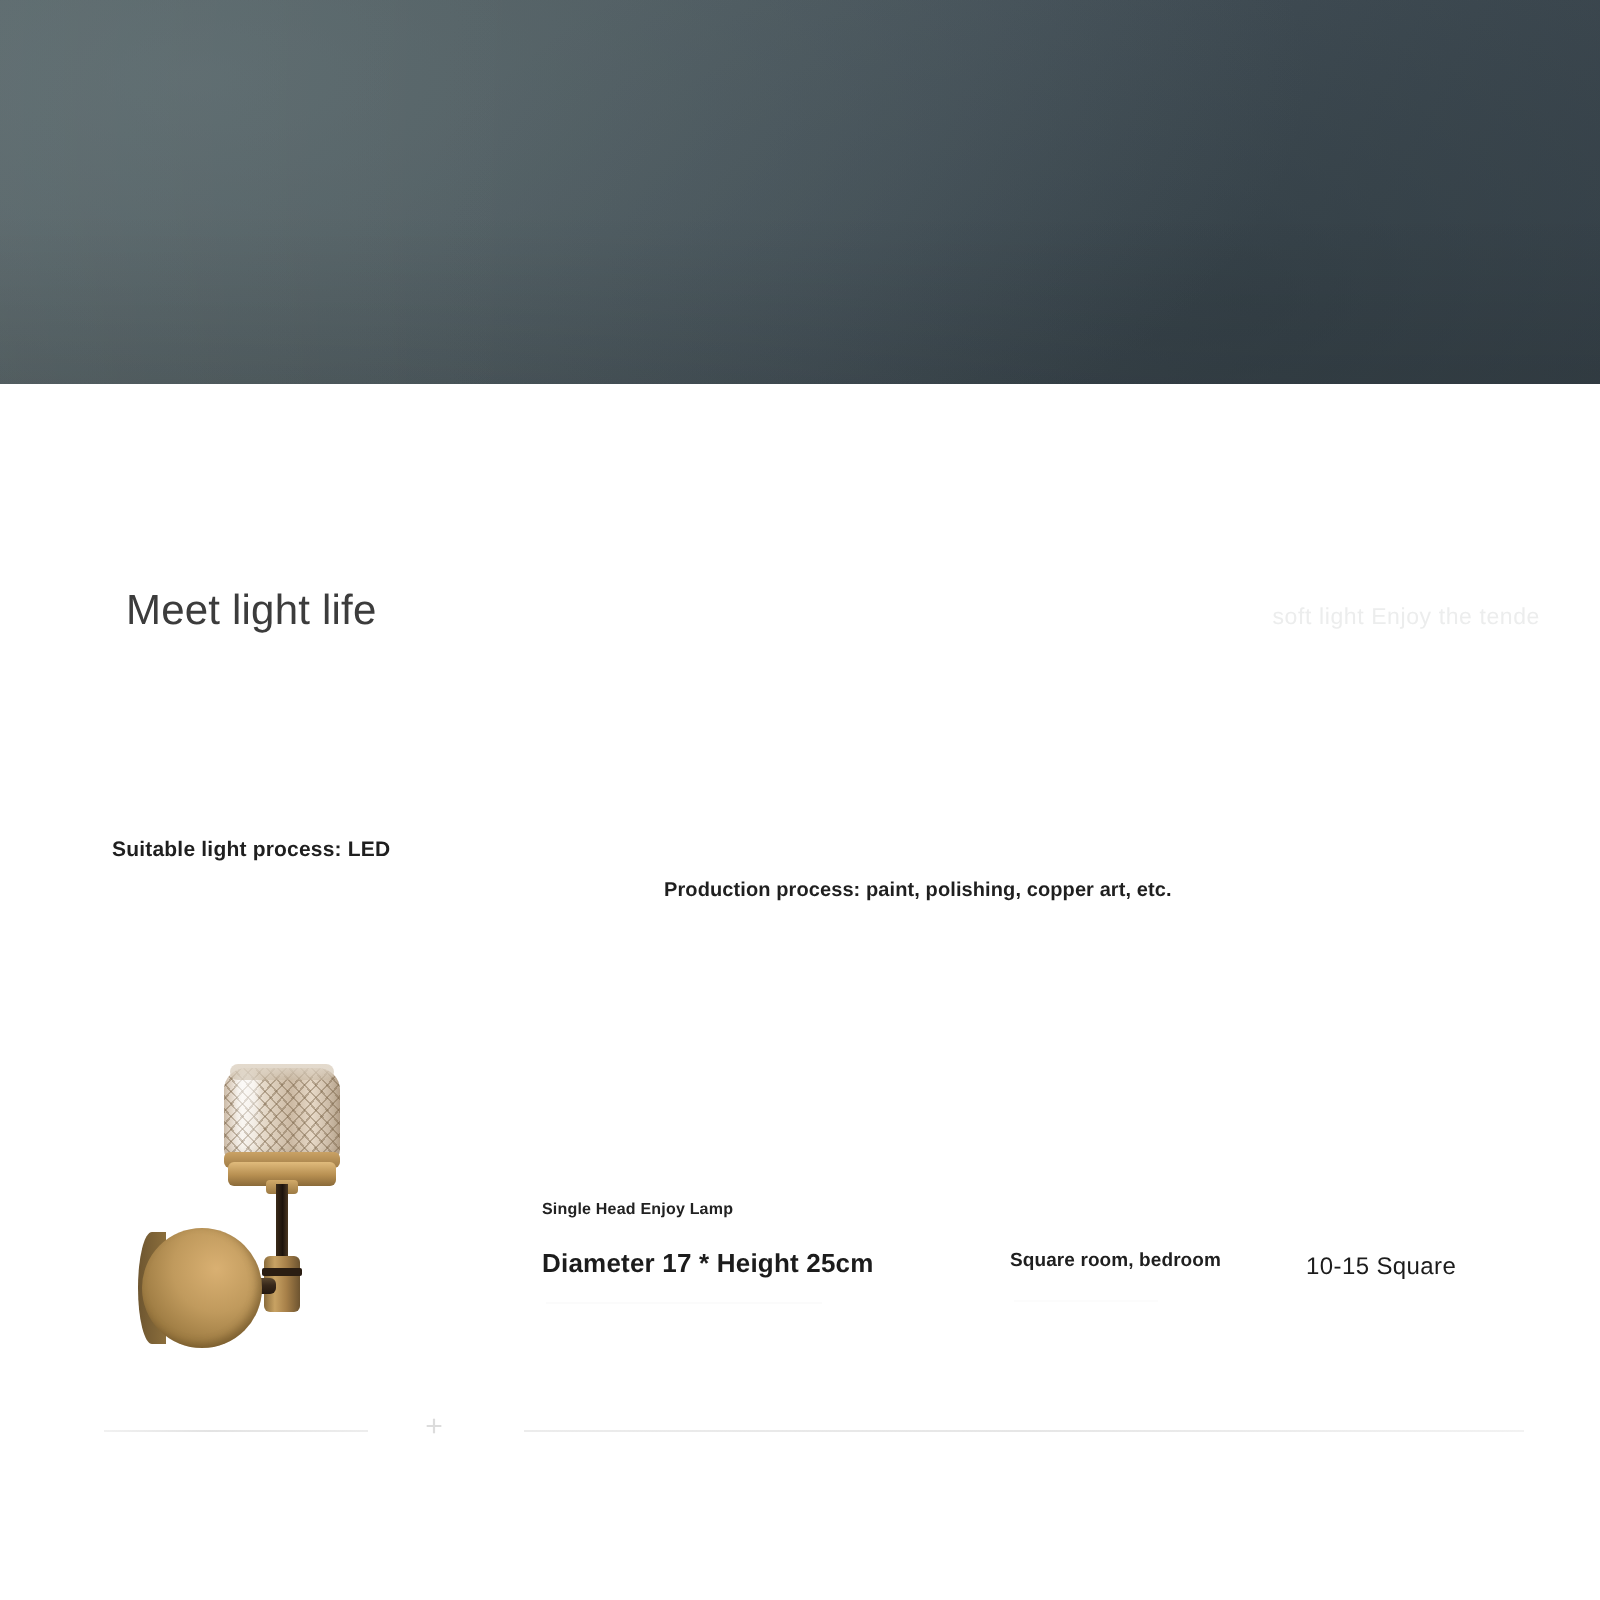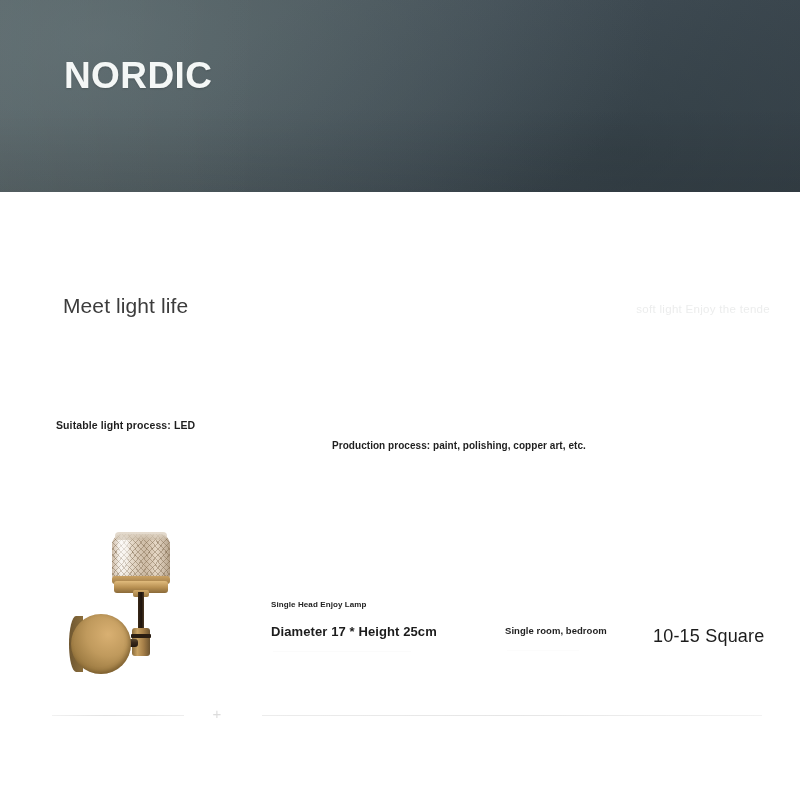--- a/index.html
+++ b/index.html
@@ -299,21 +299,21 @@
     left: 507px;
     top: 650px;
     width: 72px;
     height: 1px;
     background: #fcfcfc;
   }
   .spec-area {
     position: absolute;
     left: 653px;
     top: 626px;
-    font-size: 18px;
+    font-size: 12px;
     color: #1c1c1c;
     letter-spacing: 0.2px;
     white-space: nowrap;
     text-align: center;
   }
 
   
   .rule-left {
     position: absolute;
     left: 52px;
@@ -341,21 +341,20 @@
     width: 500px;
     height: 1px;
     background: linear-gradient(90deg, #ececec 0%, #e6e6e6 50%, #f2f2f2 100%);
   }
 </style>
 </head>
 <body>
 
 <div class="hero">
   <div class="hero-inner">
-    <span class="hero-line">NORDIC</span>
   </div>
 </div>
 
 <div class="section-title">Meet light life</div>
 
 <div class="section-tagline">soft light Enjoy the tende</div>
 
 <div class="spec-source">Suitable light process: LED</div>
 
 <div class="spec-process">Production process: paint, polishing, copper art, etc.</div>
@@ -378,20 +377,20 @@
     <div class="backplate-edge"></div>
     <div class="backplate"></div>
   </div>
 </div>
 
 <div class="spec-name">Single Head Enjoy Lamp</div>
 
 <div class="spec-dimension">Diameter 17 * Height 25cm</div>
 <div class="spec-dimension-rule"></div>
 
-<div class="spec-room">Single room, bedroom</div>
+<div class="spec-room">Square room, bedroom</div>
 <div class="spec-room-rule"></div>
 
 <div class="spec-area">10-15 Square</div>
 
 <div class="rule-left"></div>
 <div class="rule-plus">+</div>
 <div class="rule-right"></div>
 
 </body></html>

